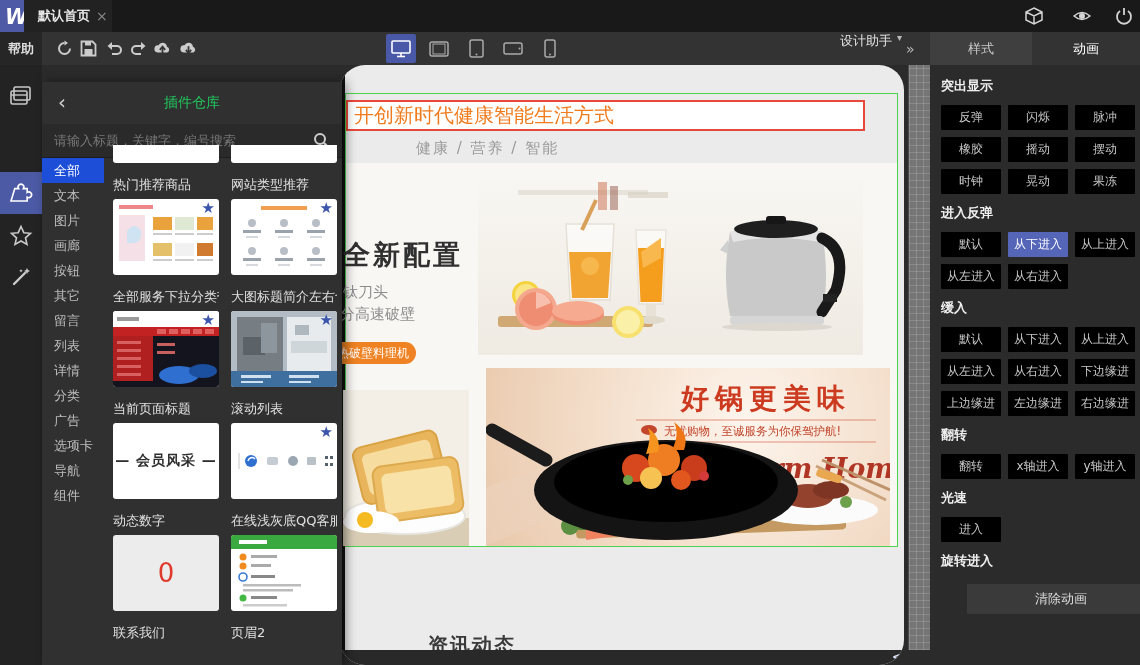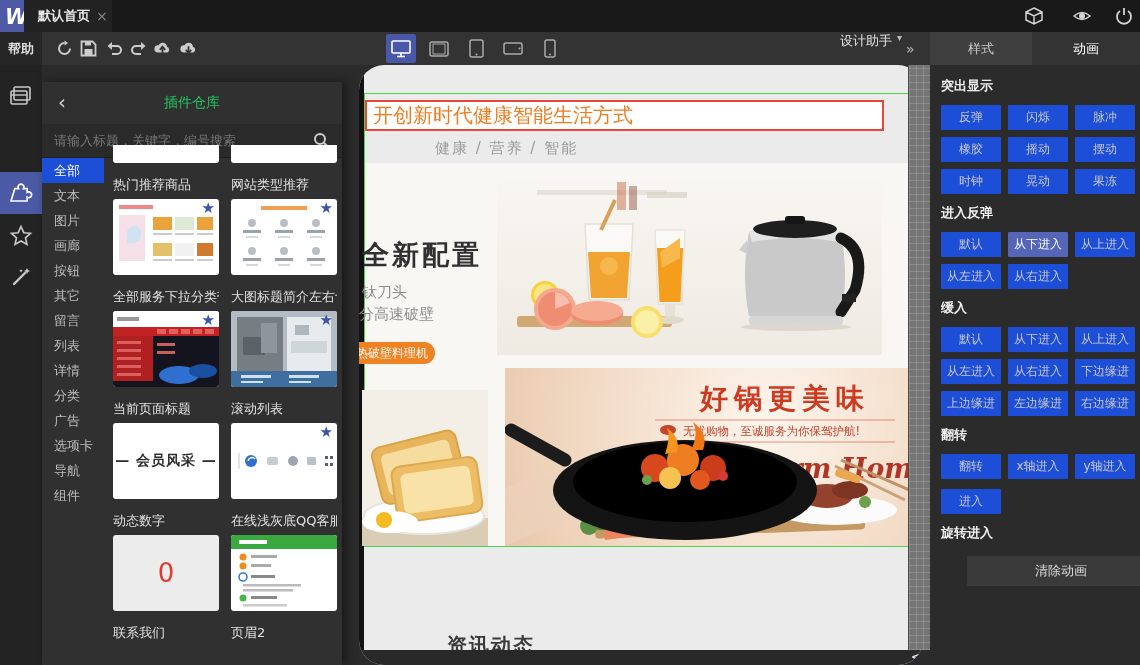--- a/index.html
+++ b/index.html
@@ -48,21 +48,21 @@
   .pitem { margin-top:14px; }
   .pitem-label { color:#e0e0e0; font-size:13px; height:16px; line-height:16px; white-space:nowrap; overflow:hidden; margin-bottom:6px; }
   .thumb { position:relative; width:106px; height:76px; background:#fff; border-radius:3px; overflow:hidden; cursor:pointer; }
   .thumb.partial { height:18px; border-radius:0 0 3px 3px; margin-top:0; }
   .star { position:absolute; top:1px; right:4px; color:#3b55ad; font-size:15px; line-height:16px; }
   .thumb-text { position:absolute; inset:0; display:flex; align-items:center; justify-content:center; color:#2f2f2f; font-size:14px; font-weight:bold; letter-spacing:1px; }
   .thumb-num { position:absolute; inset:0; display:flex; align-items:center; justify-content:center; color:#e03a2f; font-size:26px; }
   .thumb svg { display:block; }
 
   
-  #canvas { position:absolute; left:359px; top:65px; width:564px; height:600px; background:#ebebeb; overflow:hidden;border-radius:25px; }
+  #canvas { position:absolute; left:340px; top:65px; width:564px; height:600px; background:#ebebeb; overflow:hidden;border-radius:25px; }
   .sliver { position:absolute; left:0; top:0; width:5px; height:585px; background:#121212; }
   .green-box { position:absolute; left:5px; top:28px; width:553px; height:454px; border:1px solid #4fd24f; }
   .white-content { position:absolute; left:6px; top:98px; width:551px; height:383px; background:#f8f7f4; }
   .headline { position:absolute; left:6px; top:35px; width:519px; height:31px; background:#fff; border:2px solid #e8483b; color:#f07c1e; font-size:20px; line-height:27px; padding-left:6px; white-space:nowrap; overflow:hidden; }
   .subtitle { position:absolute; left:76px; top:74px; color:#9b9b9b; font-size:15px; letter-spacing:2px; }
   .prod-title { position:absolute; left:3px; top:172px; color:#303030; font-size:27px; font-weight:bold; letter-spacing:3px; white-space:nowrap; }
   .feat1 { position:absolute; left:3px; top:218px; color:#8d8d8d; font-size:15px; white-space:nowrap; }
   .feat2 { position:absolute; left:0px; top:240px; color:#8d8d8d; font-size:15px; white-space:nowrap; }
   .cta { position:absolute; left:-10px; top:277px; width:86px; height:22px; border-radius:11px; background:#ef8222; color:#fff; font-size:12px; display:flex; align-items:center; justify-content:center; white-space:nowrap; cursor:pointer; }
   .img-box { position:absolute; overflow:hidden; }
@@ -77,21 +77,21 @@
   #scrollstrip { position:absolute; left:908px; top:65px; width:22px; height:585px; background:#757575;
     background-image:repeating-linear-gradient(0deg, rgba(255,255,255,.15) 0 1px, transparent 1px 7px),
                      repeating-linear-gradient(90deg, rgba(255,255,255,.15) 0 1px, transparent 1px 7px);
     border-left:1px solid #4a4a4a; cursor:pointer; }
 
   
   #anim { position:absolute; left:930px; top:65px; width:210px; height:600px; background:#2b2b2b; padding:8px 11px 0 11px; overflow:hidden; }
   .sec { margin-bottom:10px; }
   .sec-title { color:#efefef; font-size:13px; font-weight:bold; margin:4px 0 10px 0; }
   .btn-grid { display:grid; grid-template-columns:repeat(3,60px); gap:7px 7px; }
-  .abtn { height:25px; background:#1d4ed8; color:#c9c9c9; font-size:12px; display:flex; align-items:center; justify-content:center; cursor:pointer; border-radius:1px; white-space:nowrap; }
+  .abtn { height:25px; background:#000000; color:#c9c9c9; font-size:12px; display:flex; align-items:center; justify-content:center; cursor:pointer; border-radius:1px; white-space:nowrap; }
   .abtn.active { background:#5565b8; color:#fff; }
   .clear-btn { width:188px; height:30px; margin-top:14px; background:#3a3a3a; color:#ddd; font-size:13px; display:flex; align-items:center; justify-content:center; cursor:pointer;margin-left:26px; }
 
   svg { overflow:visible; }
 </style>
 </head>
 <body>
 
 <div id="app">
 
@@ -601,20 +601,21 @@
     <div class="sec">
       <div class="sec-title">翻转</div>
       <div class="btn-grid">
         <div class="abtn">翻转</div>
         <div class="abtn">x轴进入</div>
         <div class="abtn">y轴进入</div>
       </div>
     </div>
 
     <div class="sec">
+      <div class="sec-title">光速</div>
       <div class="btn-grid">
         <div class="abtn">进入</div>
       </div>
     </div>
 
     <div class="sec">
       <div class="sec-title">旋转进入</div>
     </div>
 
     <div class="clear-btn">清除动画</div>

